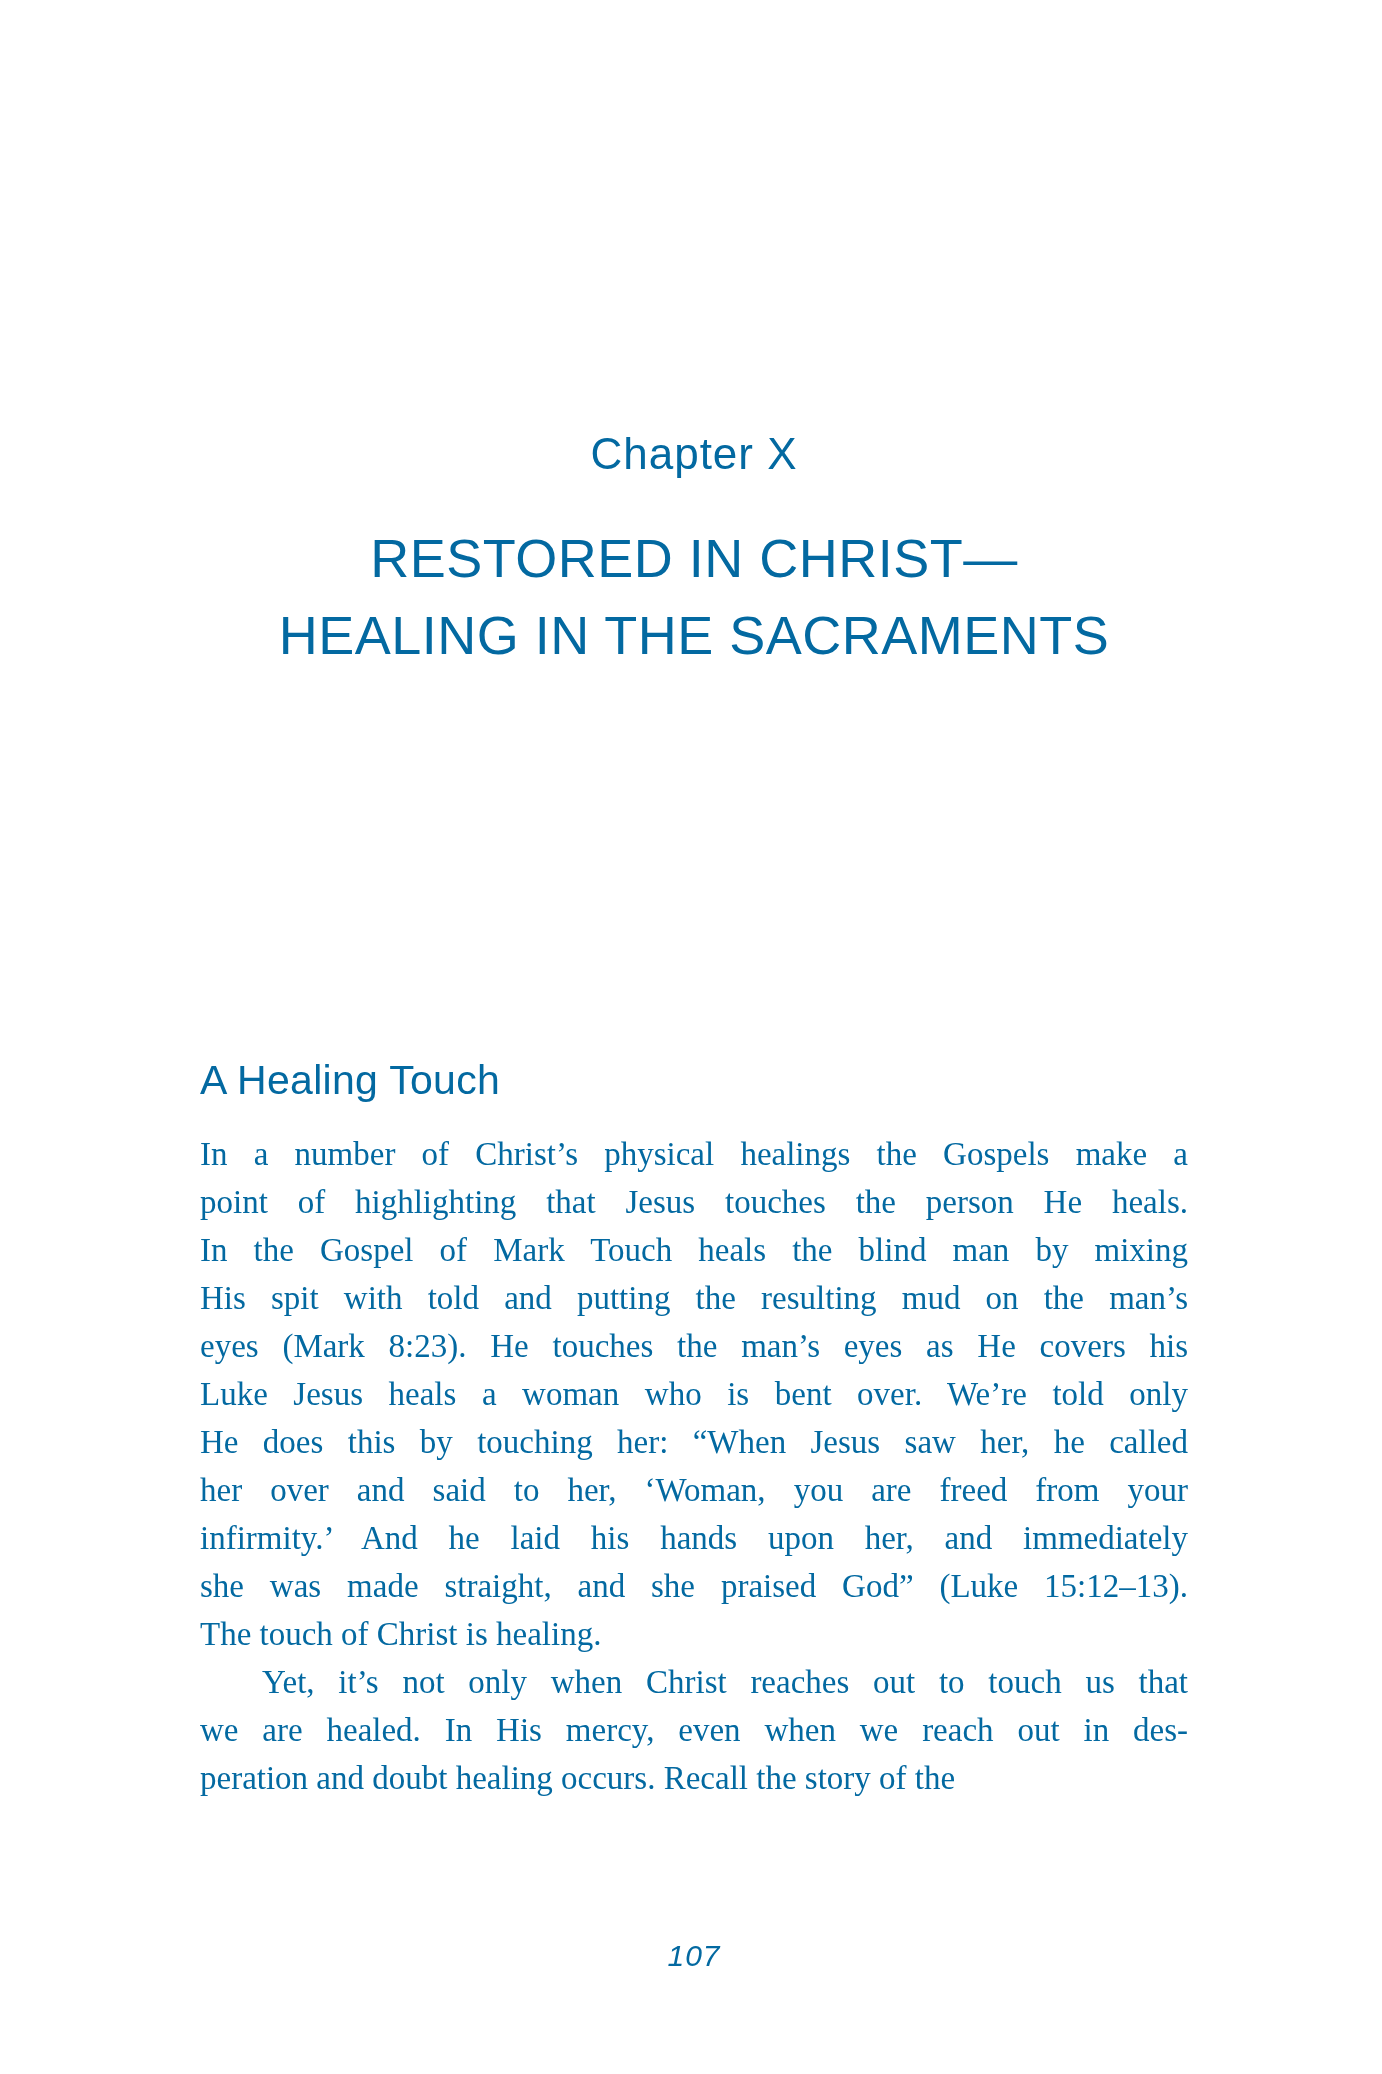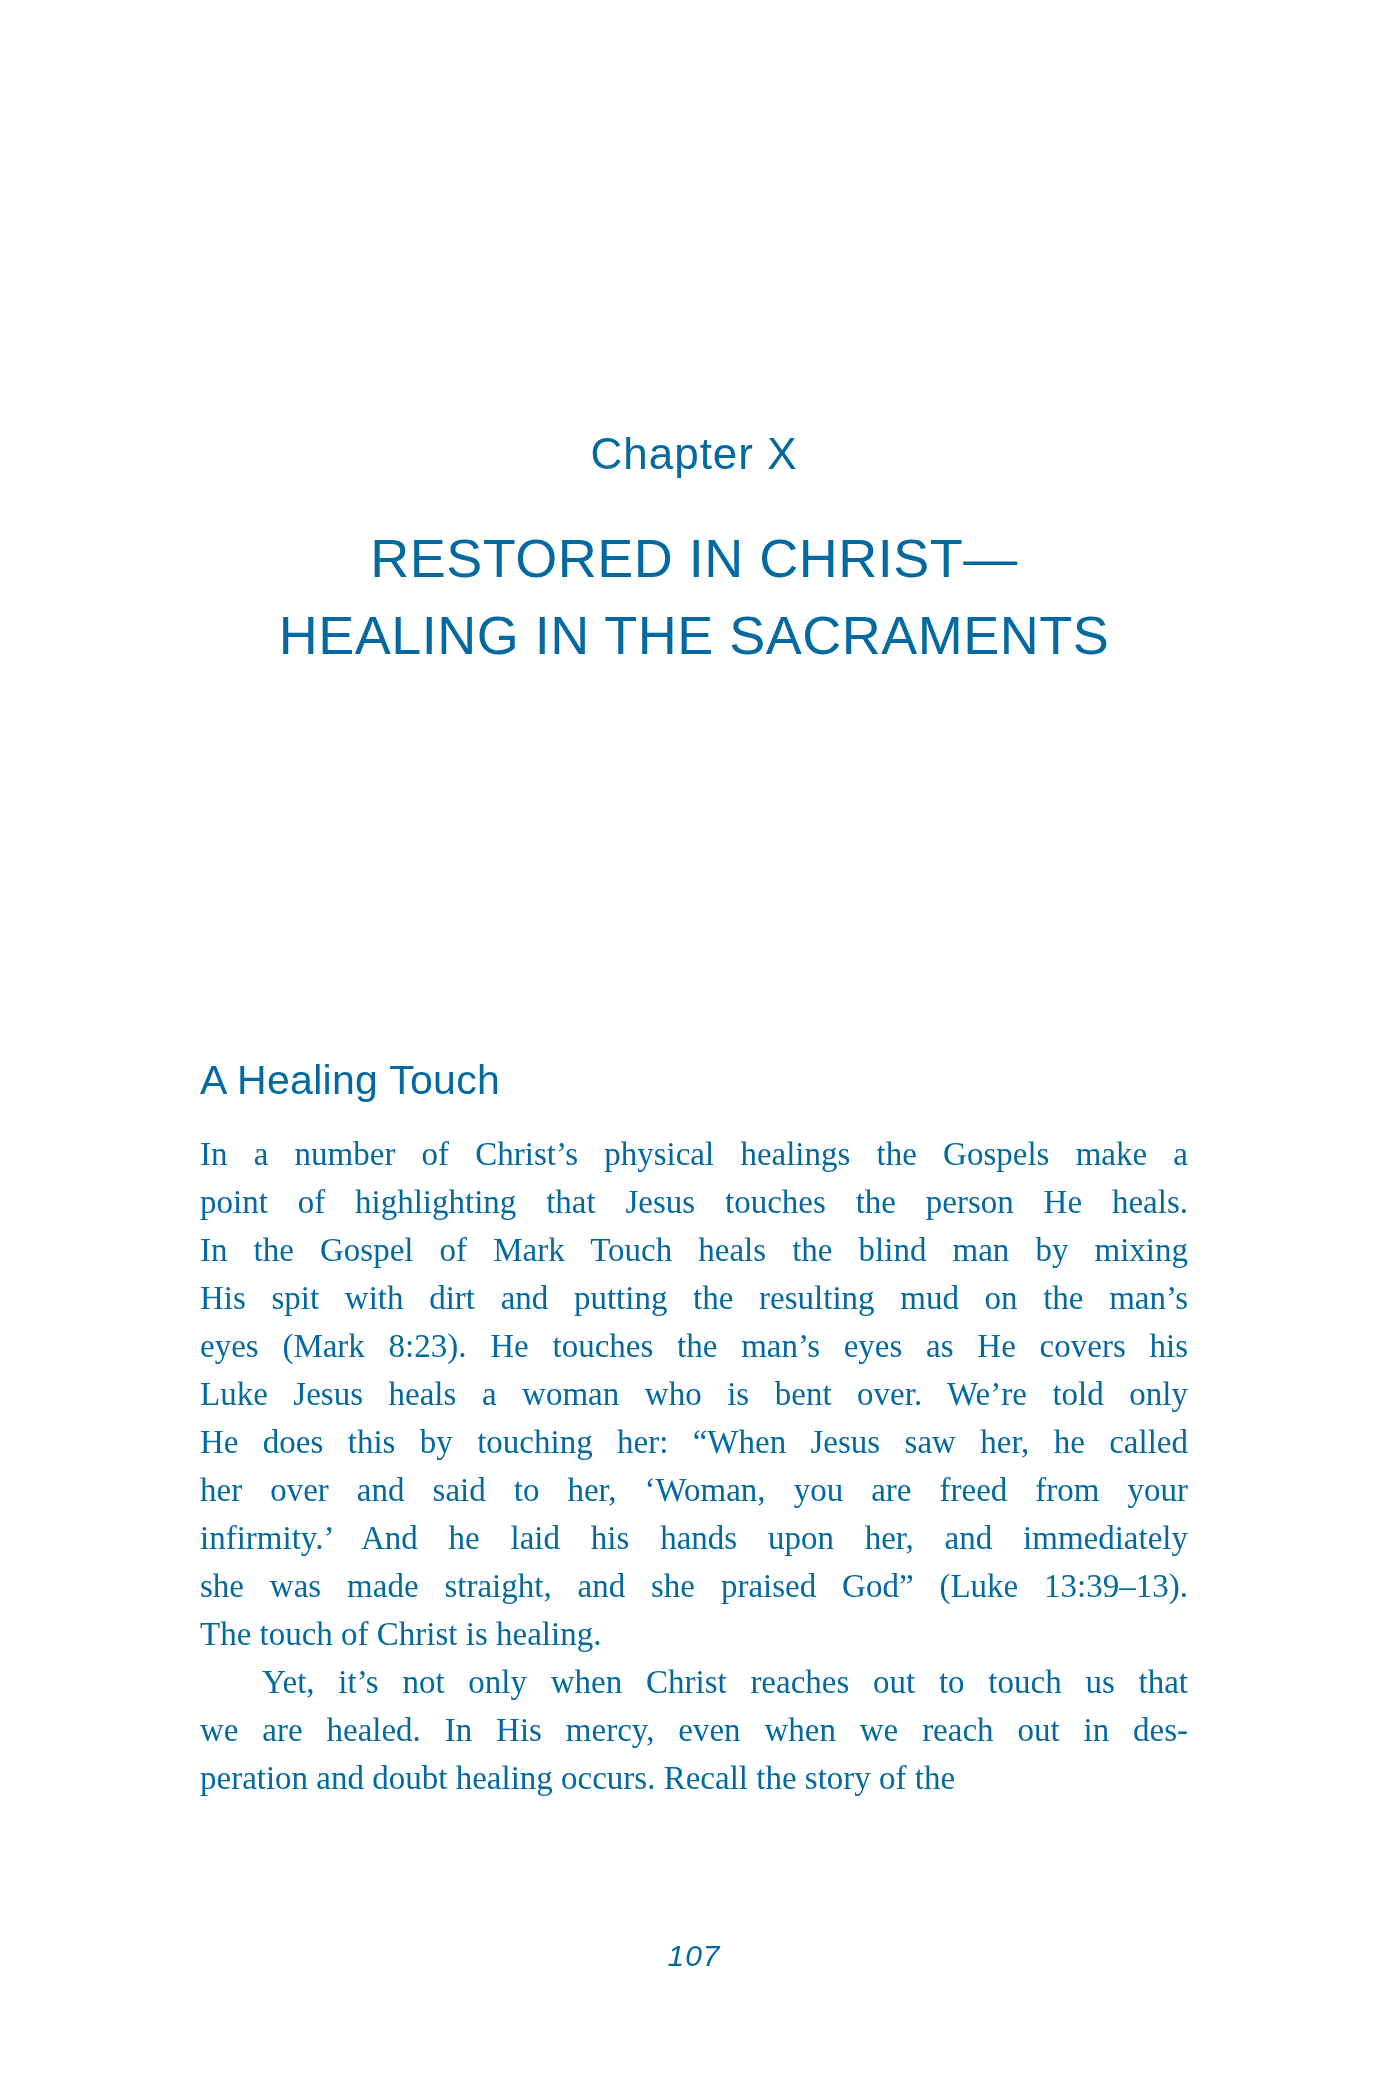--- a/index.html
+++ b/index.html
@@ -106,27 +106,27 @@
       <div>HEALING IN THE SACRAMENTS</div>
     </div>
 
     <div class="section-heading">A Healing Touch</div>
 
     <div class="body-text">
       <div>
           <div class="body-line">In a number of Christ’s physical healings the Gospels make a</div>
           <div class="body-line">point of highlighting that Jesus touches the person He heals.</div>
           <div class="body-line">In the Gospel of Mark Touch heals the blind man by mixing</div>
-          <div class="body-line">His spit with dirt and putting the resulting mud on the man’s</div>
+          <div class="body-line">His spit with told and putting the resulting mud on the man’s</div>
           <div class="body-line">eyes (Mark 8:23). He touches the man’s eyes as He covers his</div>
           <div class="body-line">Luke Jesus heals a woman who is bent over. We’re told only</div>
           <div class="body-line">He does this by touching her: “When Jesus saw her, he called</div>
           <div class="body-line">her over and said to her, ‘Woman, you are freed from your</div>
           <div class="body-line">infirmity.’ And he laid his hands upon her, and immediately</div>
-          <div class="body-line">she was made straight, and she praised God”  (Luke 13:39–13).</div>
+          <div class="body-line">she was made straight, and she praised God”  (Luke 15:12–13).</div>
           <div class="body-line last">The touch of Christ is healing.</div>
         </div>
       <div>
           <div class="body-line indent">Yet, it’s not only when Christ reaches out to touch us that</div>
           <div class="body-line">we are healed. In His mercy, even when we reach out in des-</div>
           <div class="body-line last">peration and doubt healing occurs. Recall the story of the</div>
         </div>
     </div>
 
     <div class="page-number">107</div>

